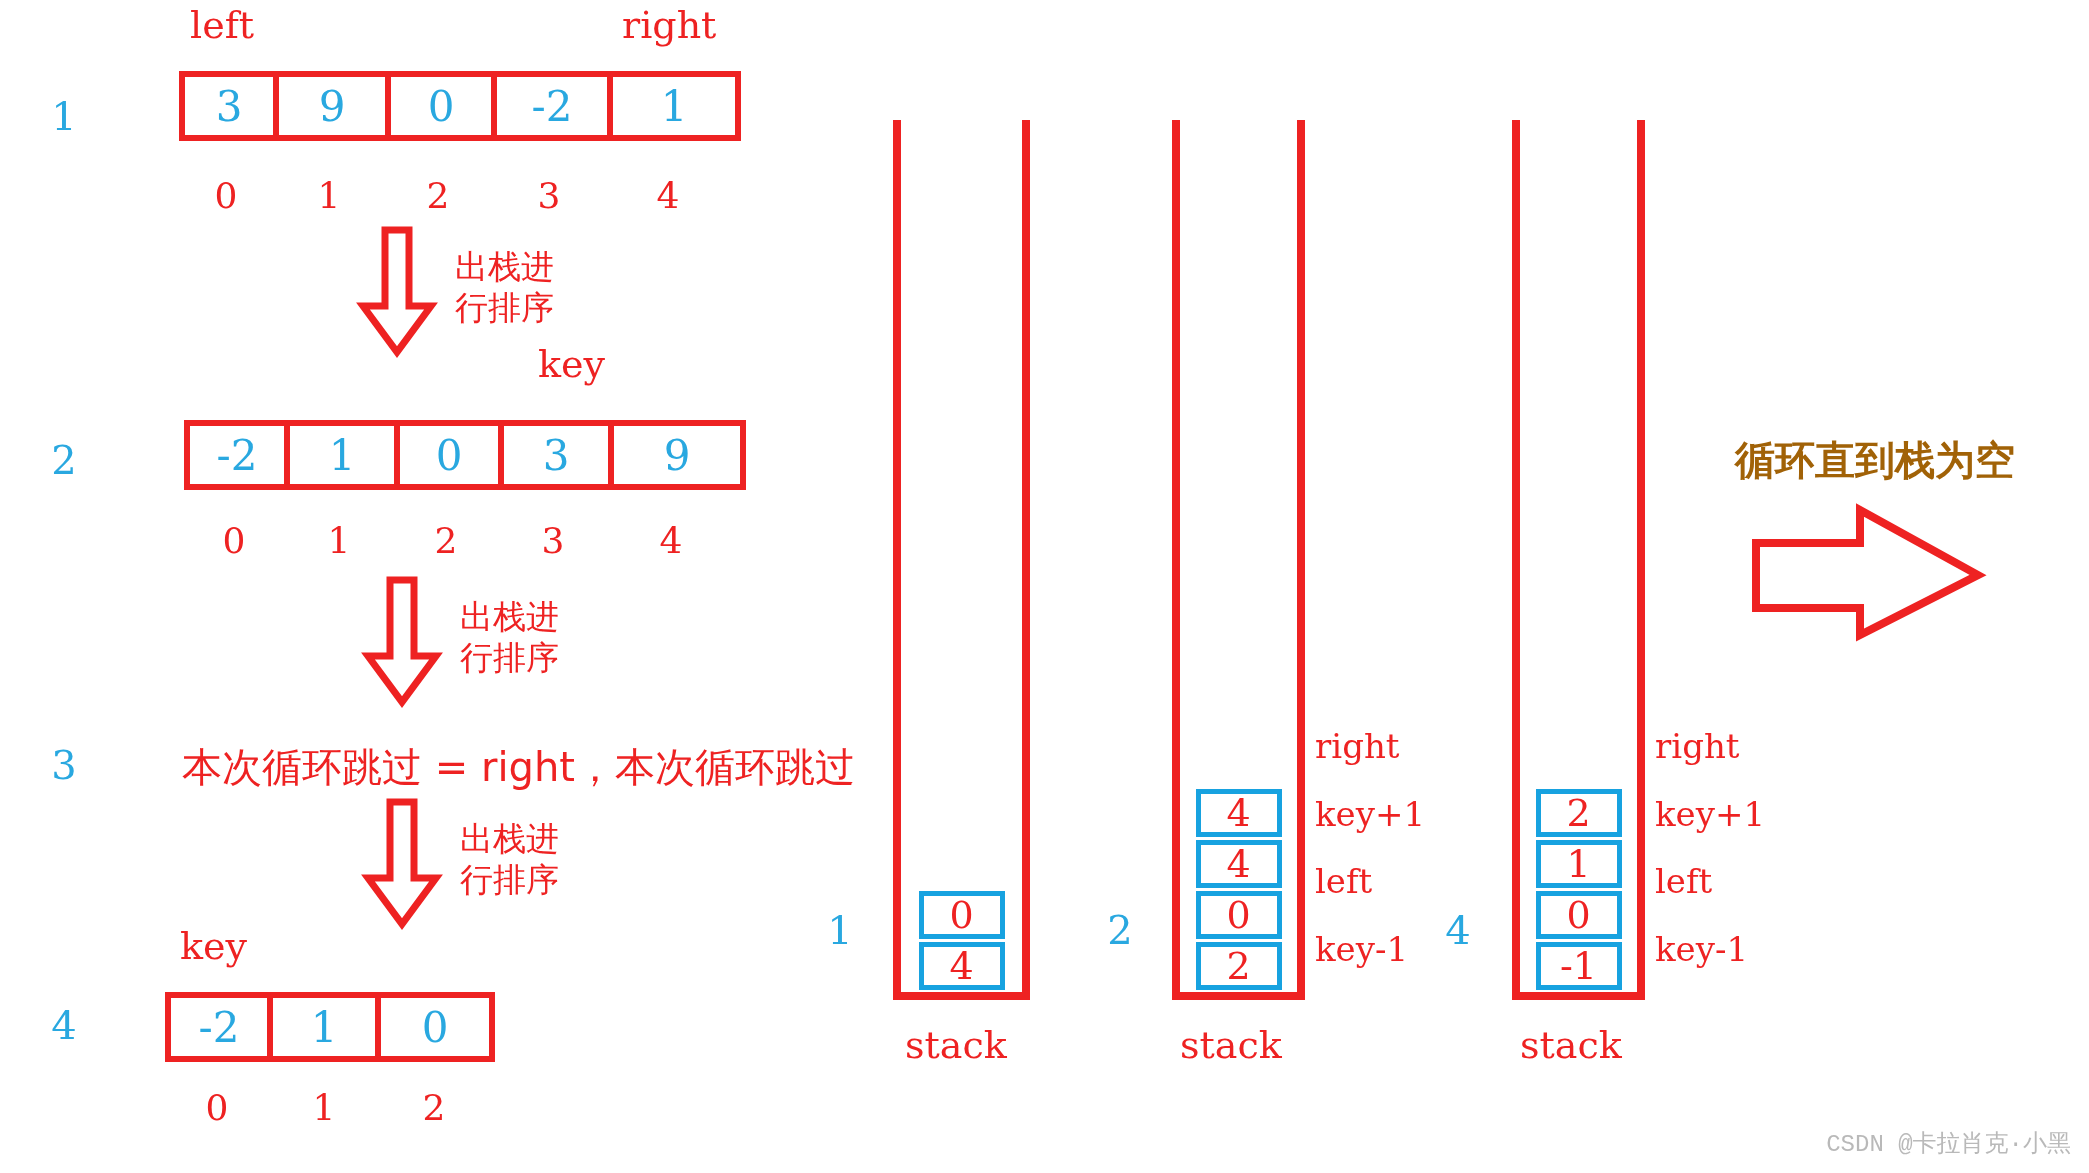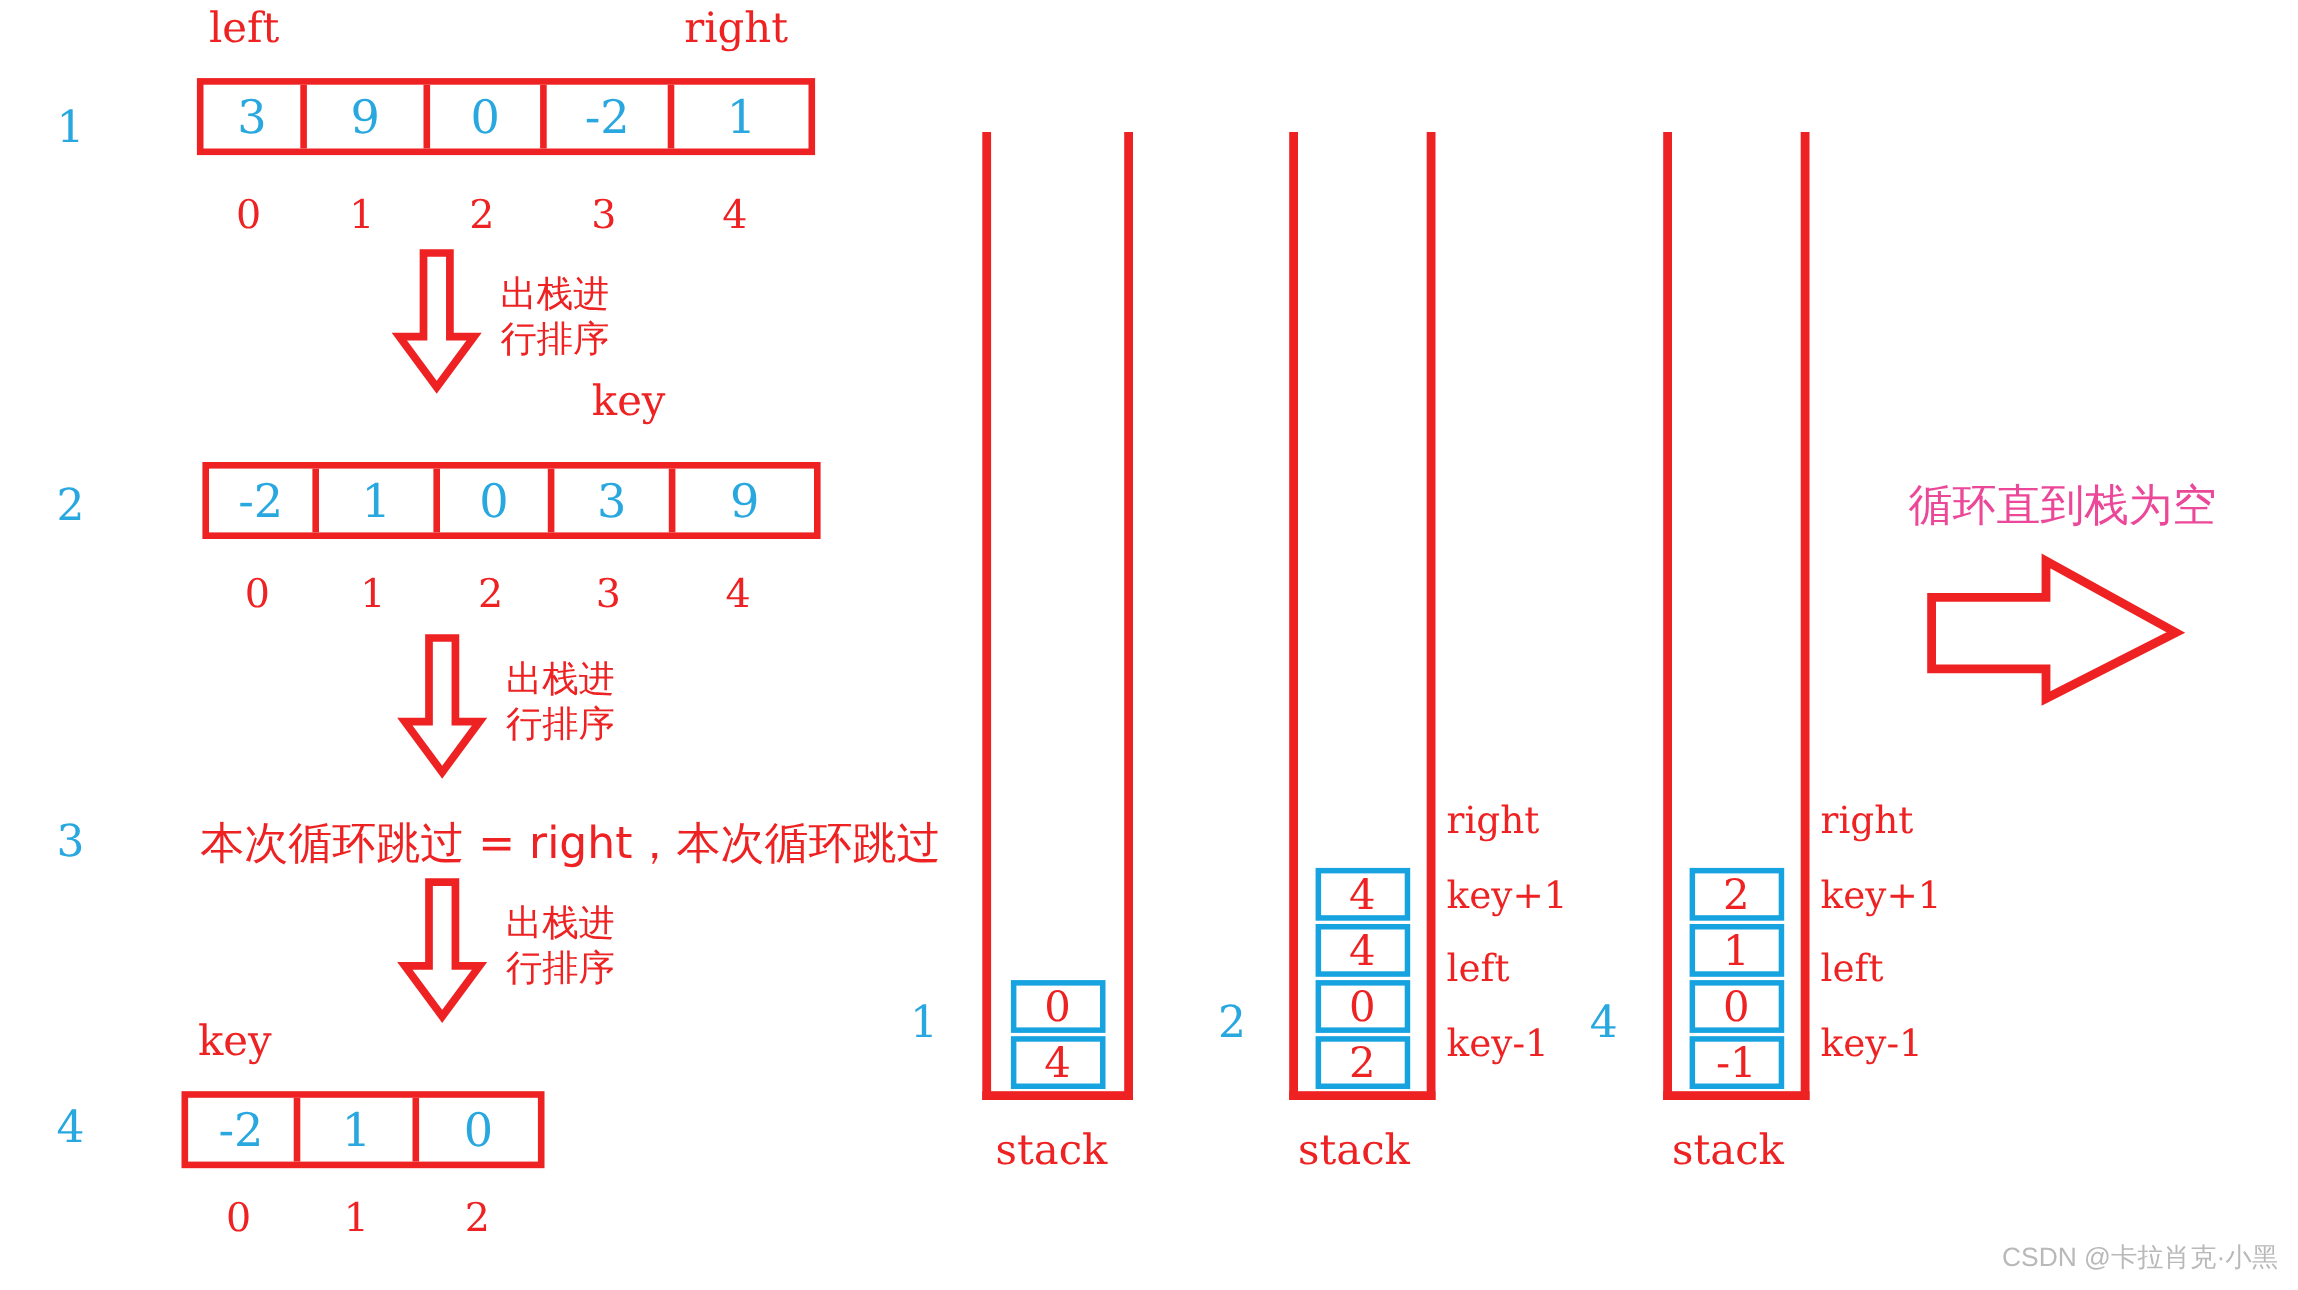--- a/index.html
+++ b/index.html
@@ -66,25 +66,26 @@
   .tag-sm {
     color: #ee2222;
     font-size: 34px;
     font-family: "DejaVu Serif", serif;
     line-height: 1.15;
     white-space: nowrap;
   }
 
   
   .cn {
-    color: #ec4899;
+    color: #a16207;
     font-size: 40px;
     font-family: "DejaVu Sans", sans-serif;
     line-height: 1;
     white-space: nowrap;
+    font-weight: bold;
   }
   .cn-note {
     color: #ee2222;
     font-size: 33px;
     font-family: "DejaVu Sans", sans-serif;
     line-height: 1.25;
     white-space: nowrap;
   }
   .mixed-line {
     color: #ee2222;
@@ -119,21 +120,21 @@
     font-size: 38px;
     font-family: "DejaVu Serif", serif;
     margin-bottom: 3px;
   }
   .stack-cell:last-child { margin-bottom: 0; }
 
   
   .watermark {
     color: #b9b9b9;
     font-size: 24px;
-    font-family: Liberation Sans, sans-serif;
+    font-family: Liberation Mono, monospace;
     white-space: nowrap;
   }
 
   svg { display: block; overflow: visible; }
 </style>
 </head>
 <body>
 
 <div id="canvas">
 

